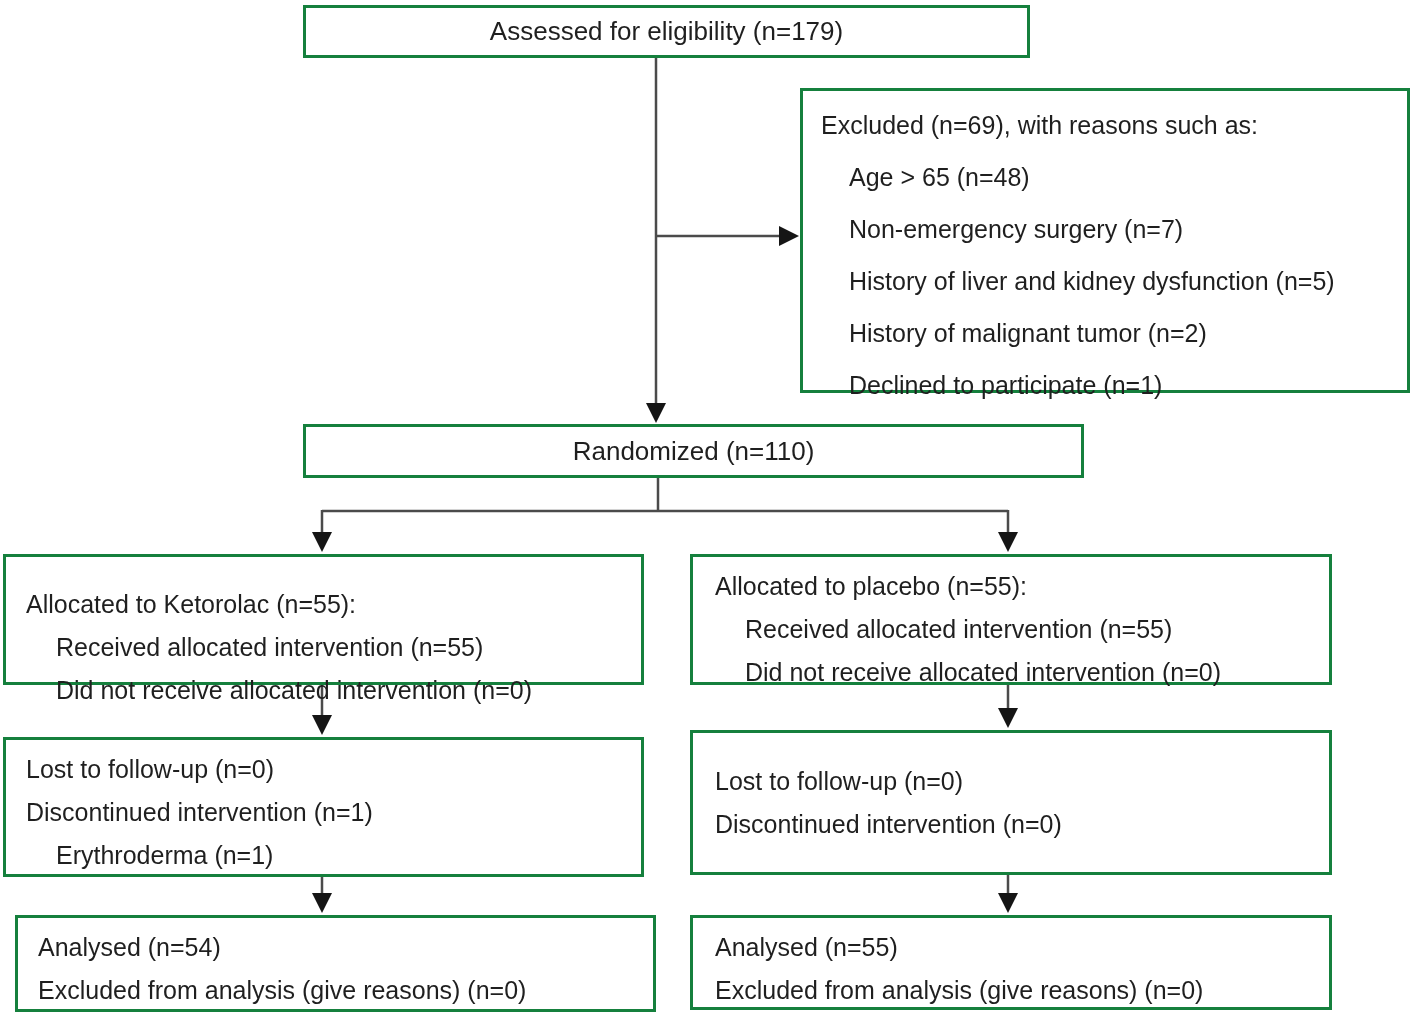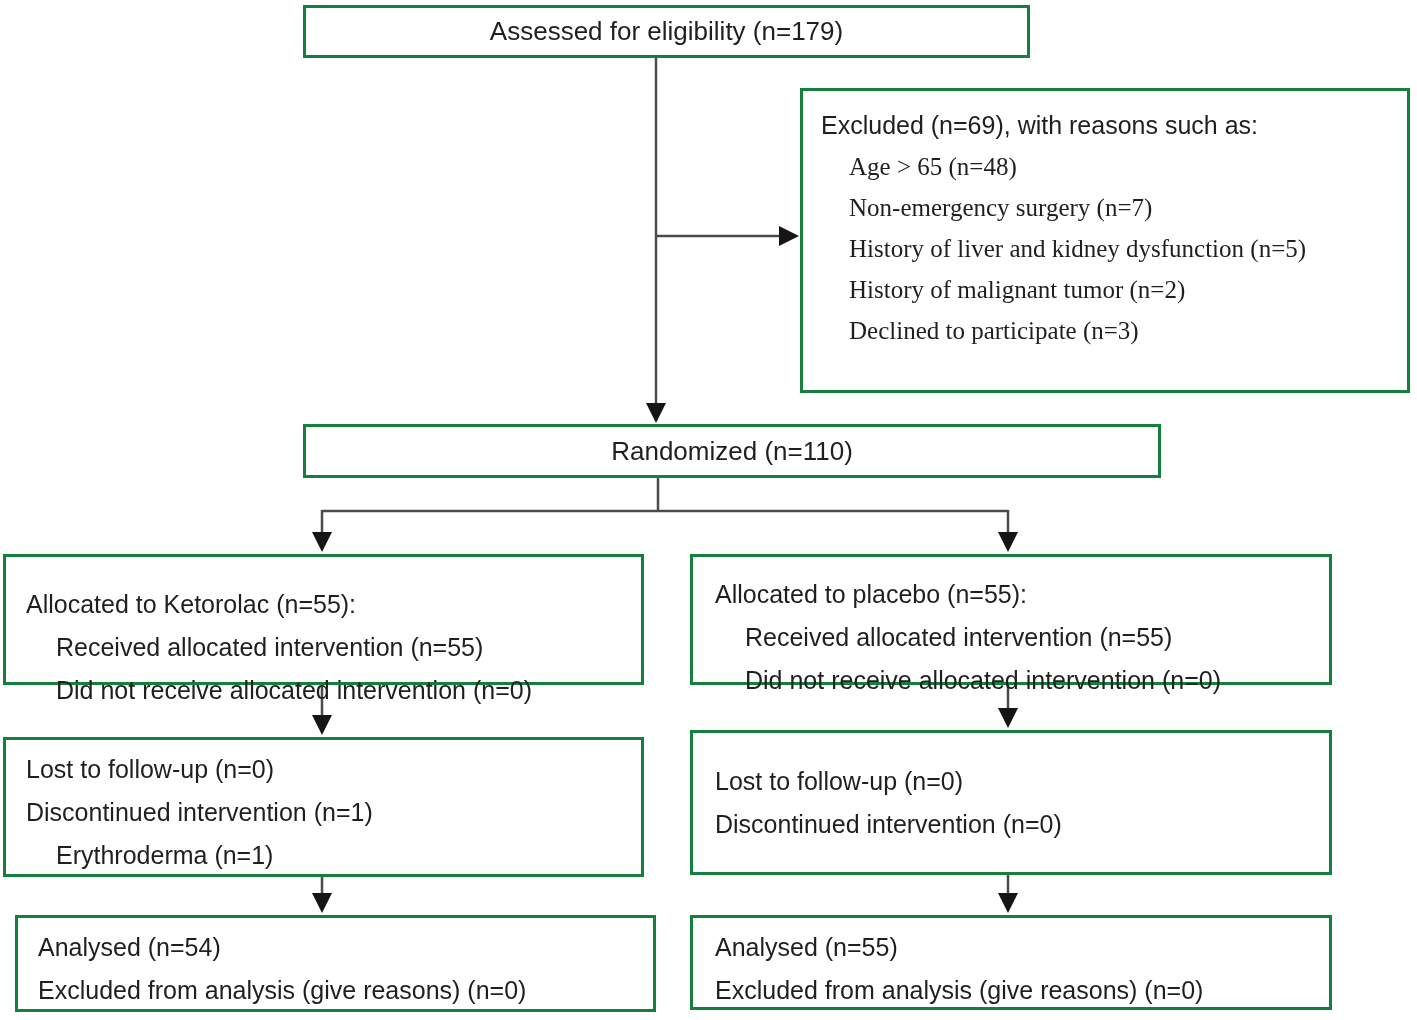--- a/index.html
+++ b/index.html
@@ -55,28 +55,27 @@
     white-space: nowrap;
   }
   .excluded-box .line {
     line-height: 41px;
   }
   .indent {
     padding-left: 30px;
   }
   .excluded-box .indent {
     padding-left: 28px;
-    font-family: Liberation Serif, serif;
   }
   
   .assessed-box   { left: 303px; top: 5px;   width: 727px; height: 53px; }
-  .excluded-box   { left: 800px; top: 88px;  width: 610px; height: 305px; padding: 14px 14px 0 18px; }
-  .randomized-box { left: 303px; top: 424px; width: 858px; height: 54px; }
+  .excluded-box   { left: 800px; top: 88px;  width: 610px; height: 305px; padding: 14px 14px 0 18px; gap: 11px; }
+  .randomized-box { left: 303px; top: 424px; width: 781px; height: 54px; }
   .alloc-left-box { left: 3px;   top: 554px; width: 641px; height: 131px; padding: 26px 10px 0 20px; }
-  .alloc-right-box{ left: 690px; top: 554px; width: 642px; height: 131px; padding: 16px 10px 0 22px; }
+  .alloc-right-box{ left: 690px; top: 554px; width: 642px; height: 131px; padding: 8px 10px 0 22px; }
   .fu-left-box    { left: 3px;   top: 737px; width: 641px; height: 140px; padding: 8px 10px 0 20px; }
   .fu-right-box   { left: 690px; top: 730px; width: 642px; height: 145px; padding: 0 10px 0 22px; }
   .an-left-box    { left: 15px;   top: 915px; width: 641px; height: 97px;  padding: 8px 10px 0 20px; }
   .an-right-box   { left: 690px; top: 915px; width: 642px; height: 95px;  padding: 8px 10px 0 22px; }
 </style>
 </head>
 <body>
 
 <div id="canvas">
 
@@ -127,21 +126,21 @@
   <div class="node center-text assessed-box">
     <span>Assessed for eligibility (n=179)</span>
   </div>
 
   <div class="node list-text excluded-box">
     <div class="line">Excluded (n=69), with reasons such as:</div>
     <div class="line indent">Age &gt; 65 (n=48)</div>
     <div class="line indent">Non-emergency surgery (n=7)</div>
     <div class="line indent">History of liver and kidney dysfunction (n=5)</div>
     <div class="line indent">History of malignant tumor (n=2)</div>
-    <div class="line indent">Declined to participate (n=3)</div>
+    <div class="line indent">Declined to participate (n=1)</div>
   </div>
 
   <div class="node center-text randomized-box">
     <span>Randomized (n=110)</span>
   </div>
 
   <div class="node list-text alloc-left-box">
     <div class="line">Allocated to Ketorolac (n=55):</div>
     <div class="line indent">Received allocated intervention (n=55)</div>
     <div class="line indent">Did not receive allocated intervention (n=0)</div>

